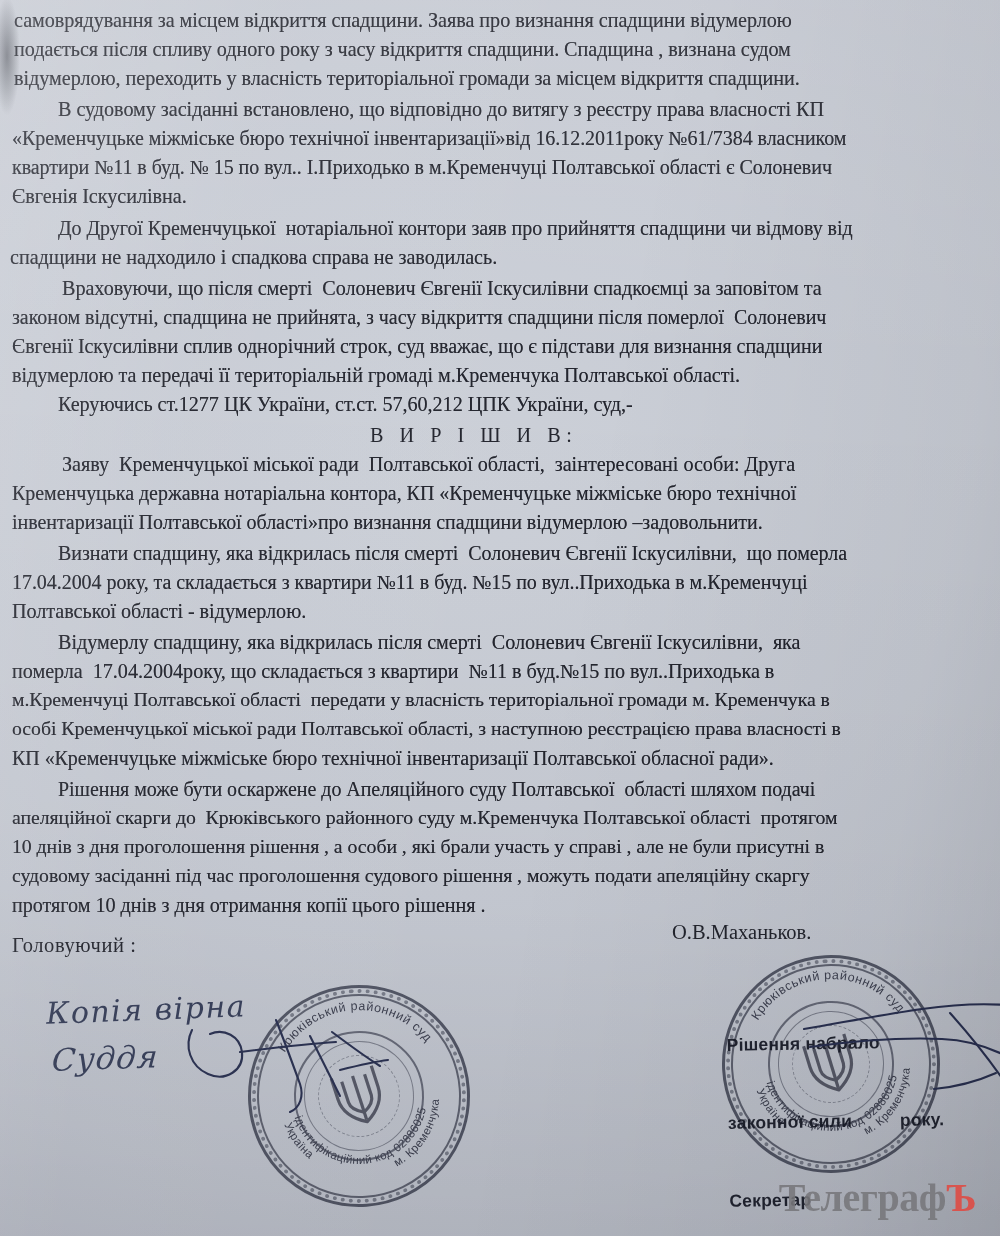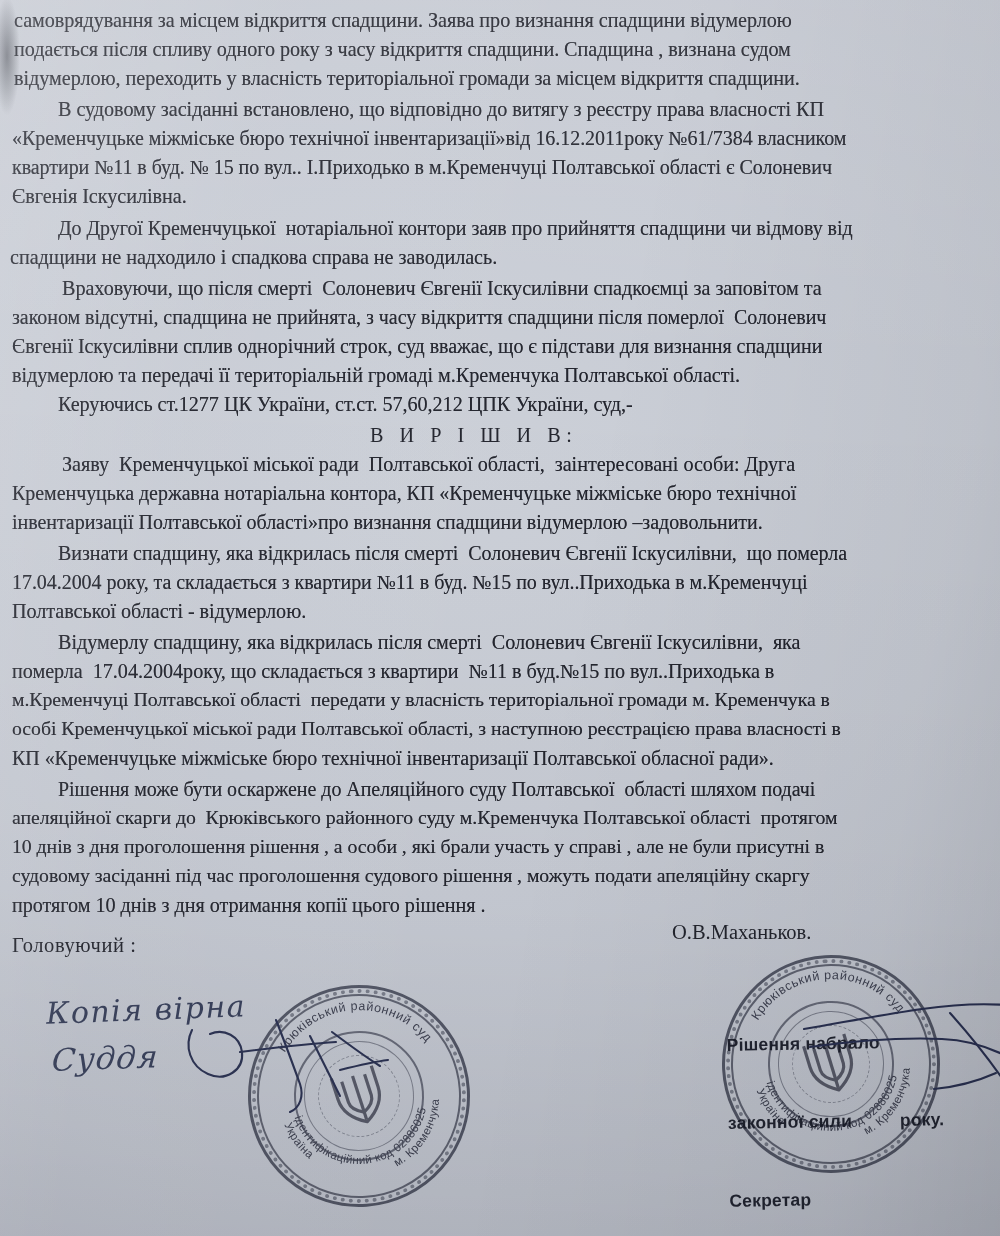--- a/index.html
+++ b/index.html
@@ -328,14 +328,17 @@
 
   <svg class="pen pen-left" viewBox="0 0 260 150">
     <path d="M12,30 C4,46 10,66 28,74 C46,82 64,70 62,52 C60,36 44,28 30,34"></path>
     <path d="M60,52 C92,48 124,44 156,42"></path>
     <path d="M96,20 C104,40 112,62 120,84 C124,96 120,108 110,112"></path>
     <path d="M130,36 C140,56 150,76 160,96"></path>
     <path d="M152,32 C168,44 184,56 200,66"></path>
     <path d="M160,70 C176,66 192,62 208,60"></path>
   </svg>
 
+  <div class="watermark">
+    <span class="wm-main">Телеграф</span><span class="wm-accent">Ъ</span>
+  </div>
 
 </div>
 
 </body></html>

